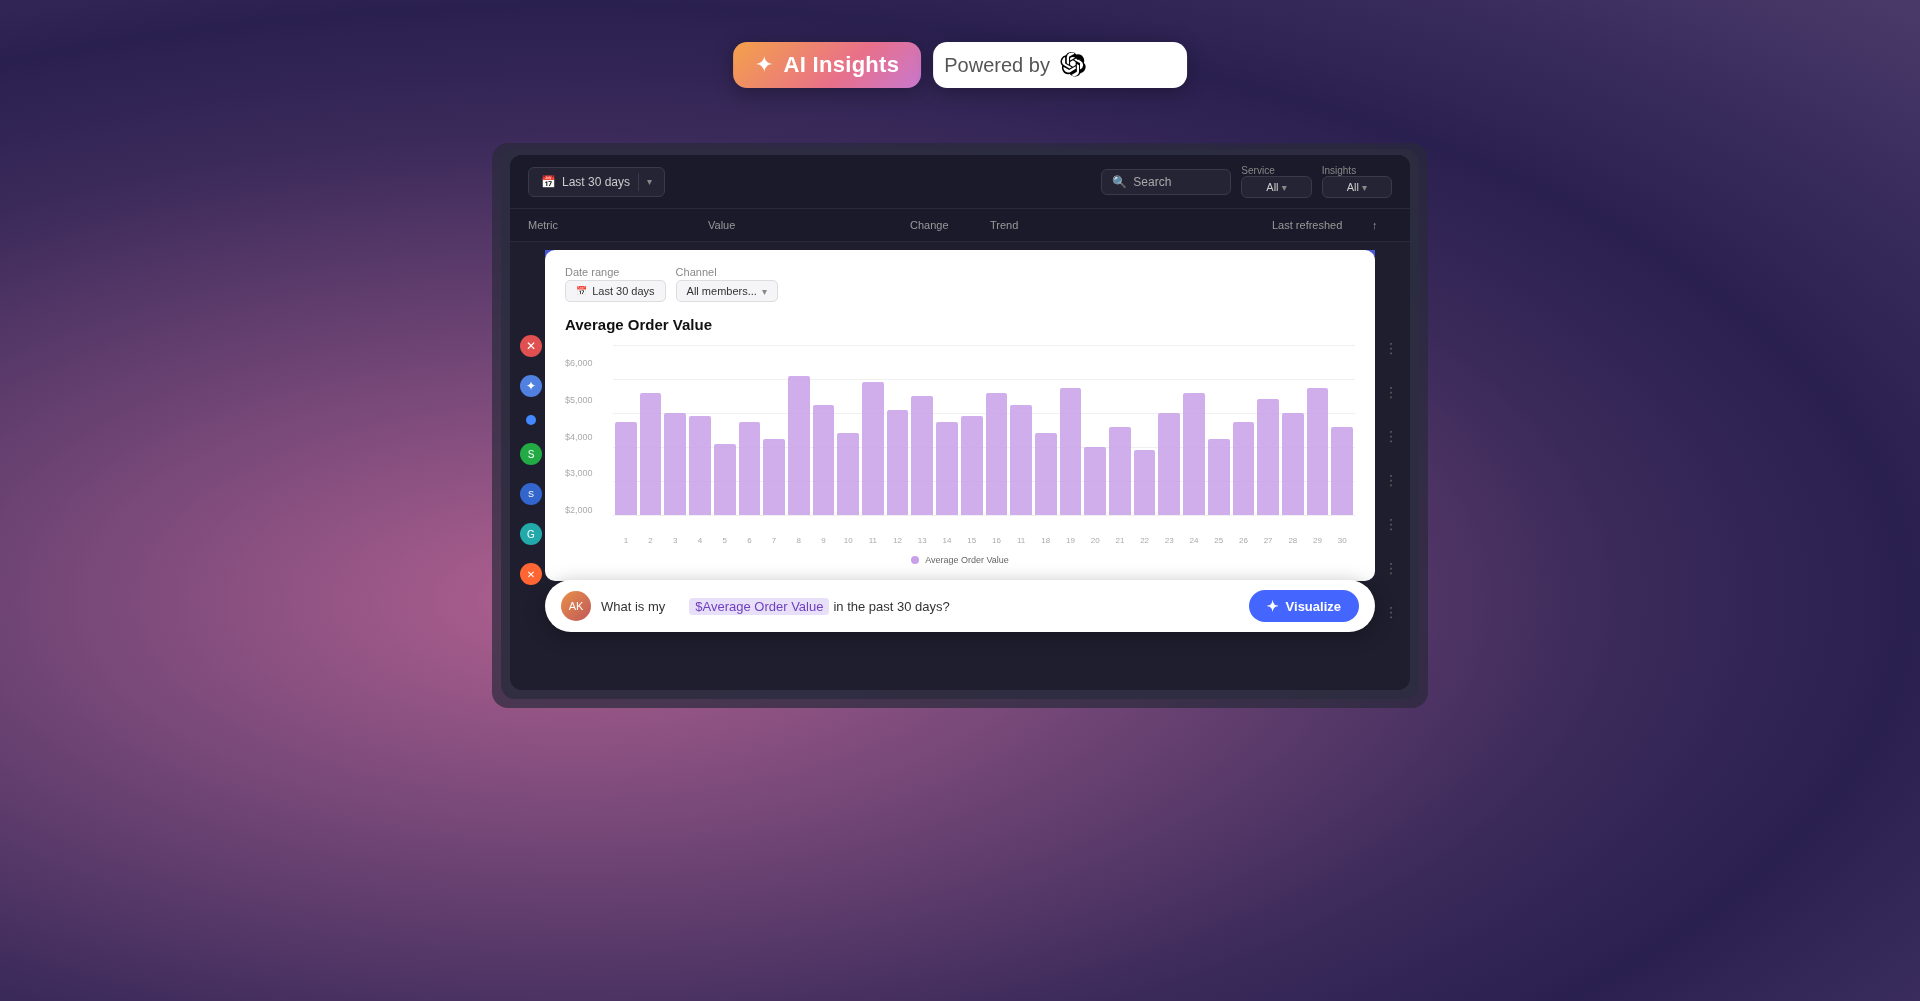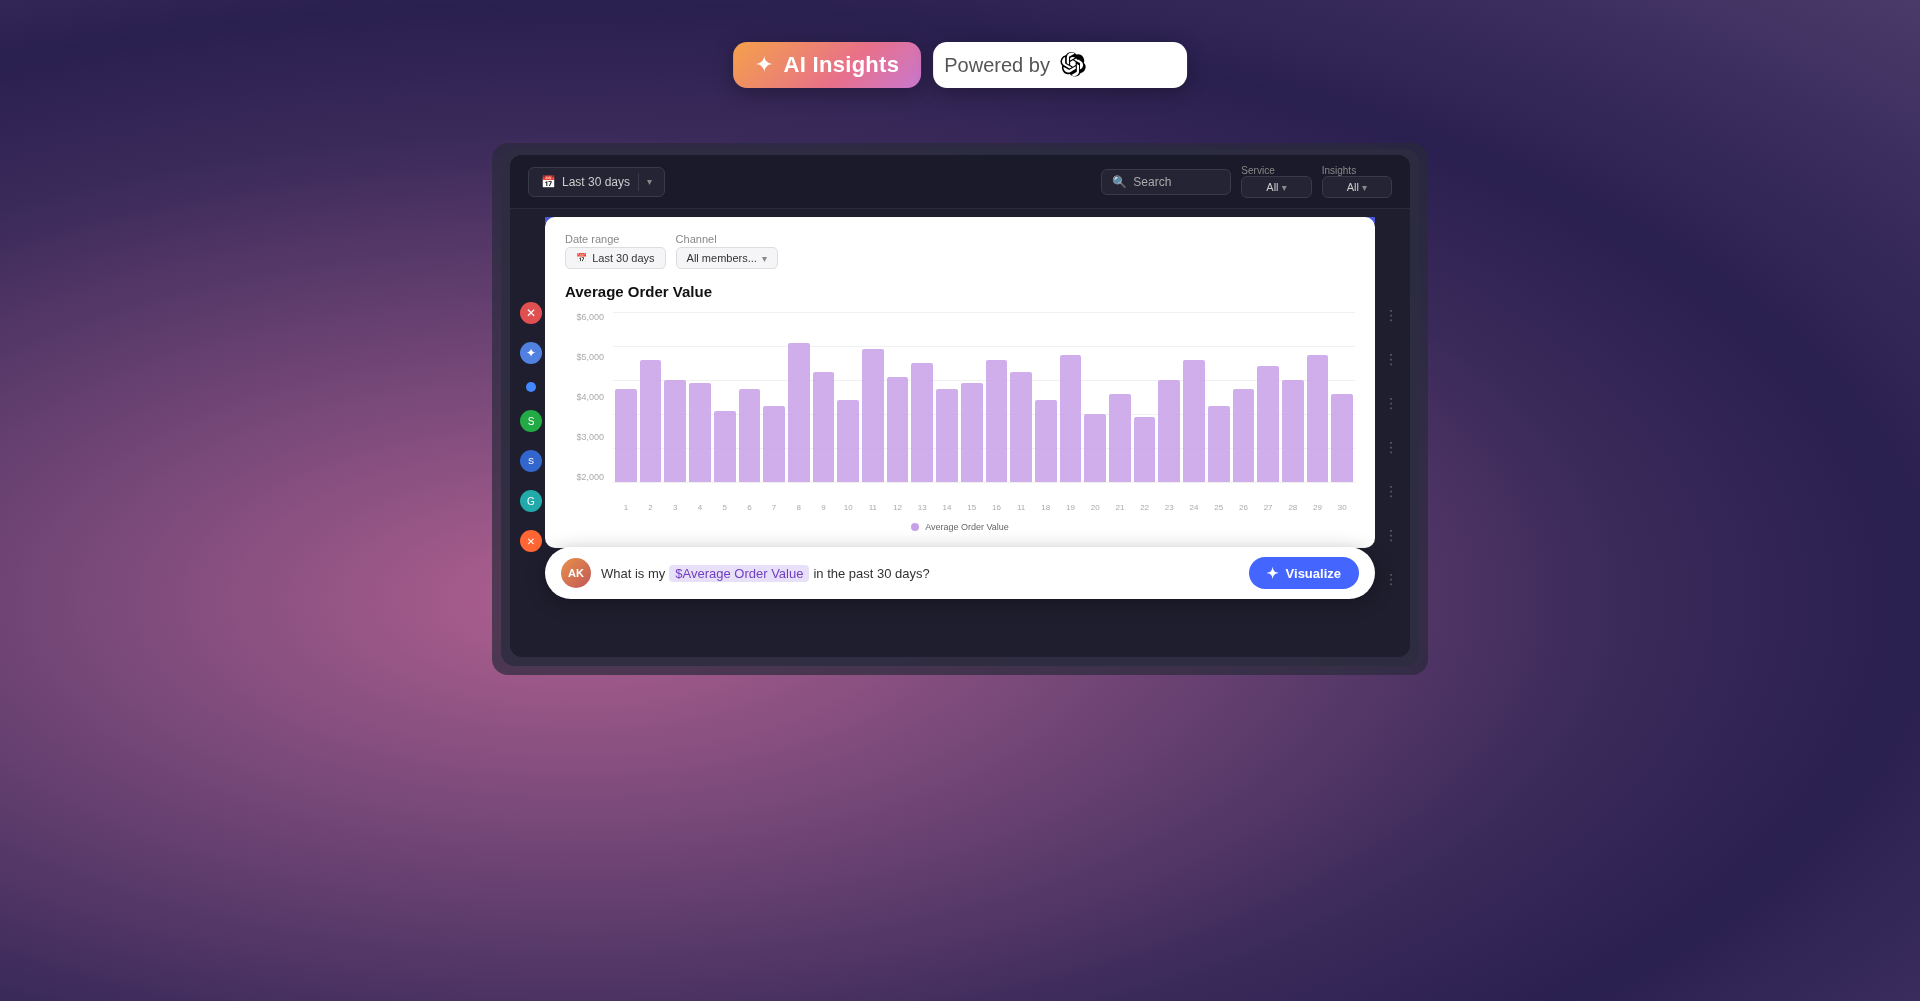--- a/index.html
+++ b/index.html
@@ -268,27 +268,26 @@
       color: #111;
       margin-bottom: 12px;
     }
     .chart-area {
       position: relative;
       height: 200px;
     }
     .y-axis {
       position: absolute;
       left: 0;
-      top: 0;
+      top: 13px;
       bottom: 30px;
       width: 45px;
       display: flex;
       flex-direction: column;
       justify-content: space-between;
-      align-items: flex-end;
       padding-right: 6px;
     }
     .y-label {
       font-size: 9px;
       color: #aaa;
     }
     .chart-inner {
       position: absolute;
       left: 48px;
       right: 0;
@@ -367,40 +366,41 @@
       box-shadow: 0 4px 20px rgba(0,0,0,0.3);
       z-index: 50;
     }
     .avatar-ak {
       width: 30px;
       height: 30px;
       border-radius: 50%;
       background: linear-gradient(135deg, #e8904a, #c05858);
       color: white;
       font-size: 11px;
-      font-weight: 700;
+      font-weight: 400;
       display: flex;
       align-items: center;
       justify-content: center;
       flex-shrink: 0;
     }
     .query-text {
       flex: 1;
       font-size: 13px;
       color: #333;
       display: flex;
       align-items: center;
       gap: 4px;
     }
     .query-highlight {
       background: #e8e0f8;
       color: #7040c0;
       border-radius: 4px;
       padding: 1px 6px;
       font-weight: 500;
+      margin-left: 20px;
     }
     .visualize-btn {
       background: #4466ff;
       color: white;
       border: none;
       border-radius: 20px;
       padding: 8px 18px;
       font-size: 13px;
       font-weight: 600;
       cursor: pointer;
@@ -463,20 +463,29 @@
             <div class="filter-label">Insights</div>
             <div class="filter-select">
               <span>All</span>
               <span class="chevron-down">▾</span>
             </div>
           </div>
         </div>
       </div>
     </div>
 
+    <div class="table-header">
+      <div class="th">Metric</div>
+      <div class="th">Value</div>
+      <div class="th">Change</div>
+      <div class="th">Trend</div>
+      <div class="th"></div>
+      <div class="th">Last refreshed</div>
+      <div class="th">↑</div>
+    </div>
 
     <div style="position:relative; min-height:440px;">
 
       <div class="sidebar-icons">
         <div class="sidebar-icon si-x">✕</div>
         <div class="sidebar-icon si-star">✦</div>
         <div style="width:10px;height:10px;border-radius:50%;background:#4488ff;margin-left:6px;"></div>
         <div class="sidebar-icon si-green">S</div>
         <div class="sidebar-icon si-blue">S</div>
         <div class="sidebar-icon si-teal">G</div>

